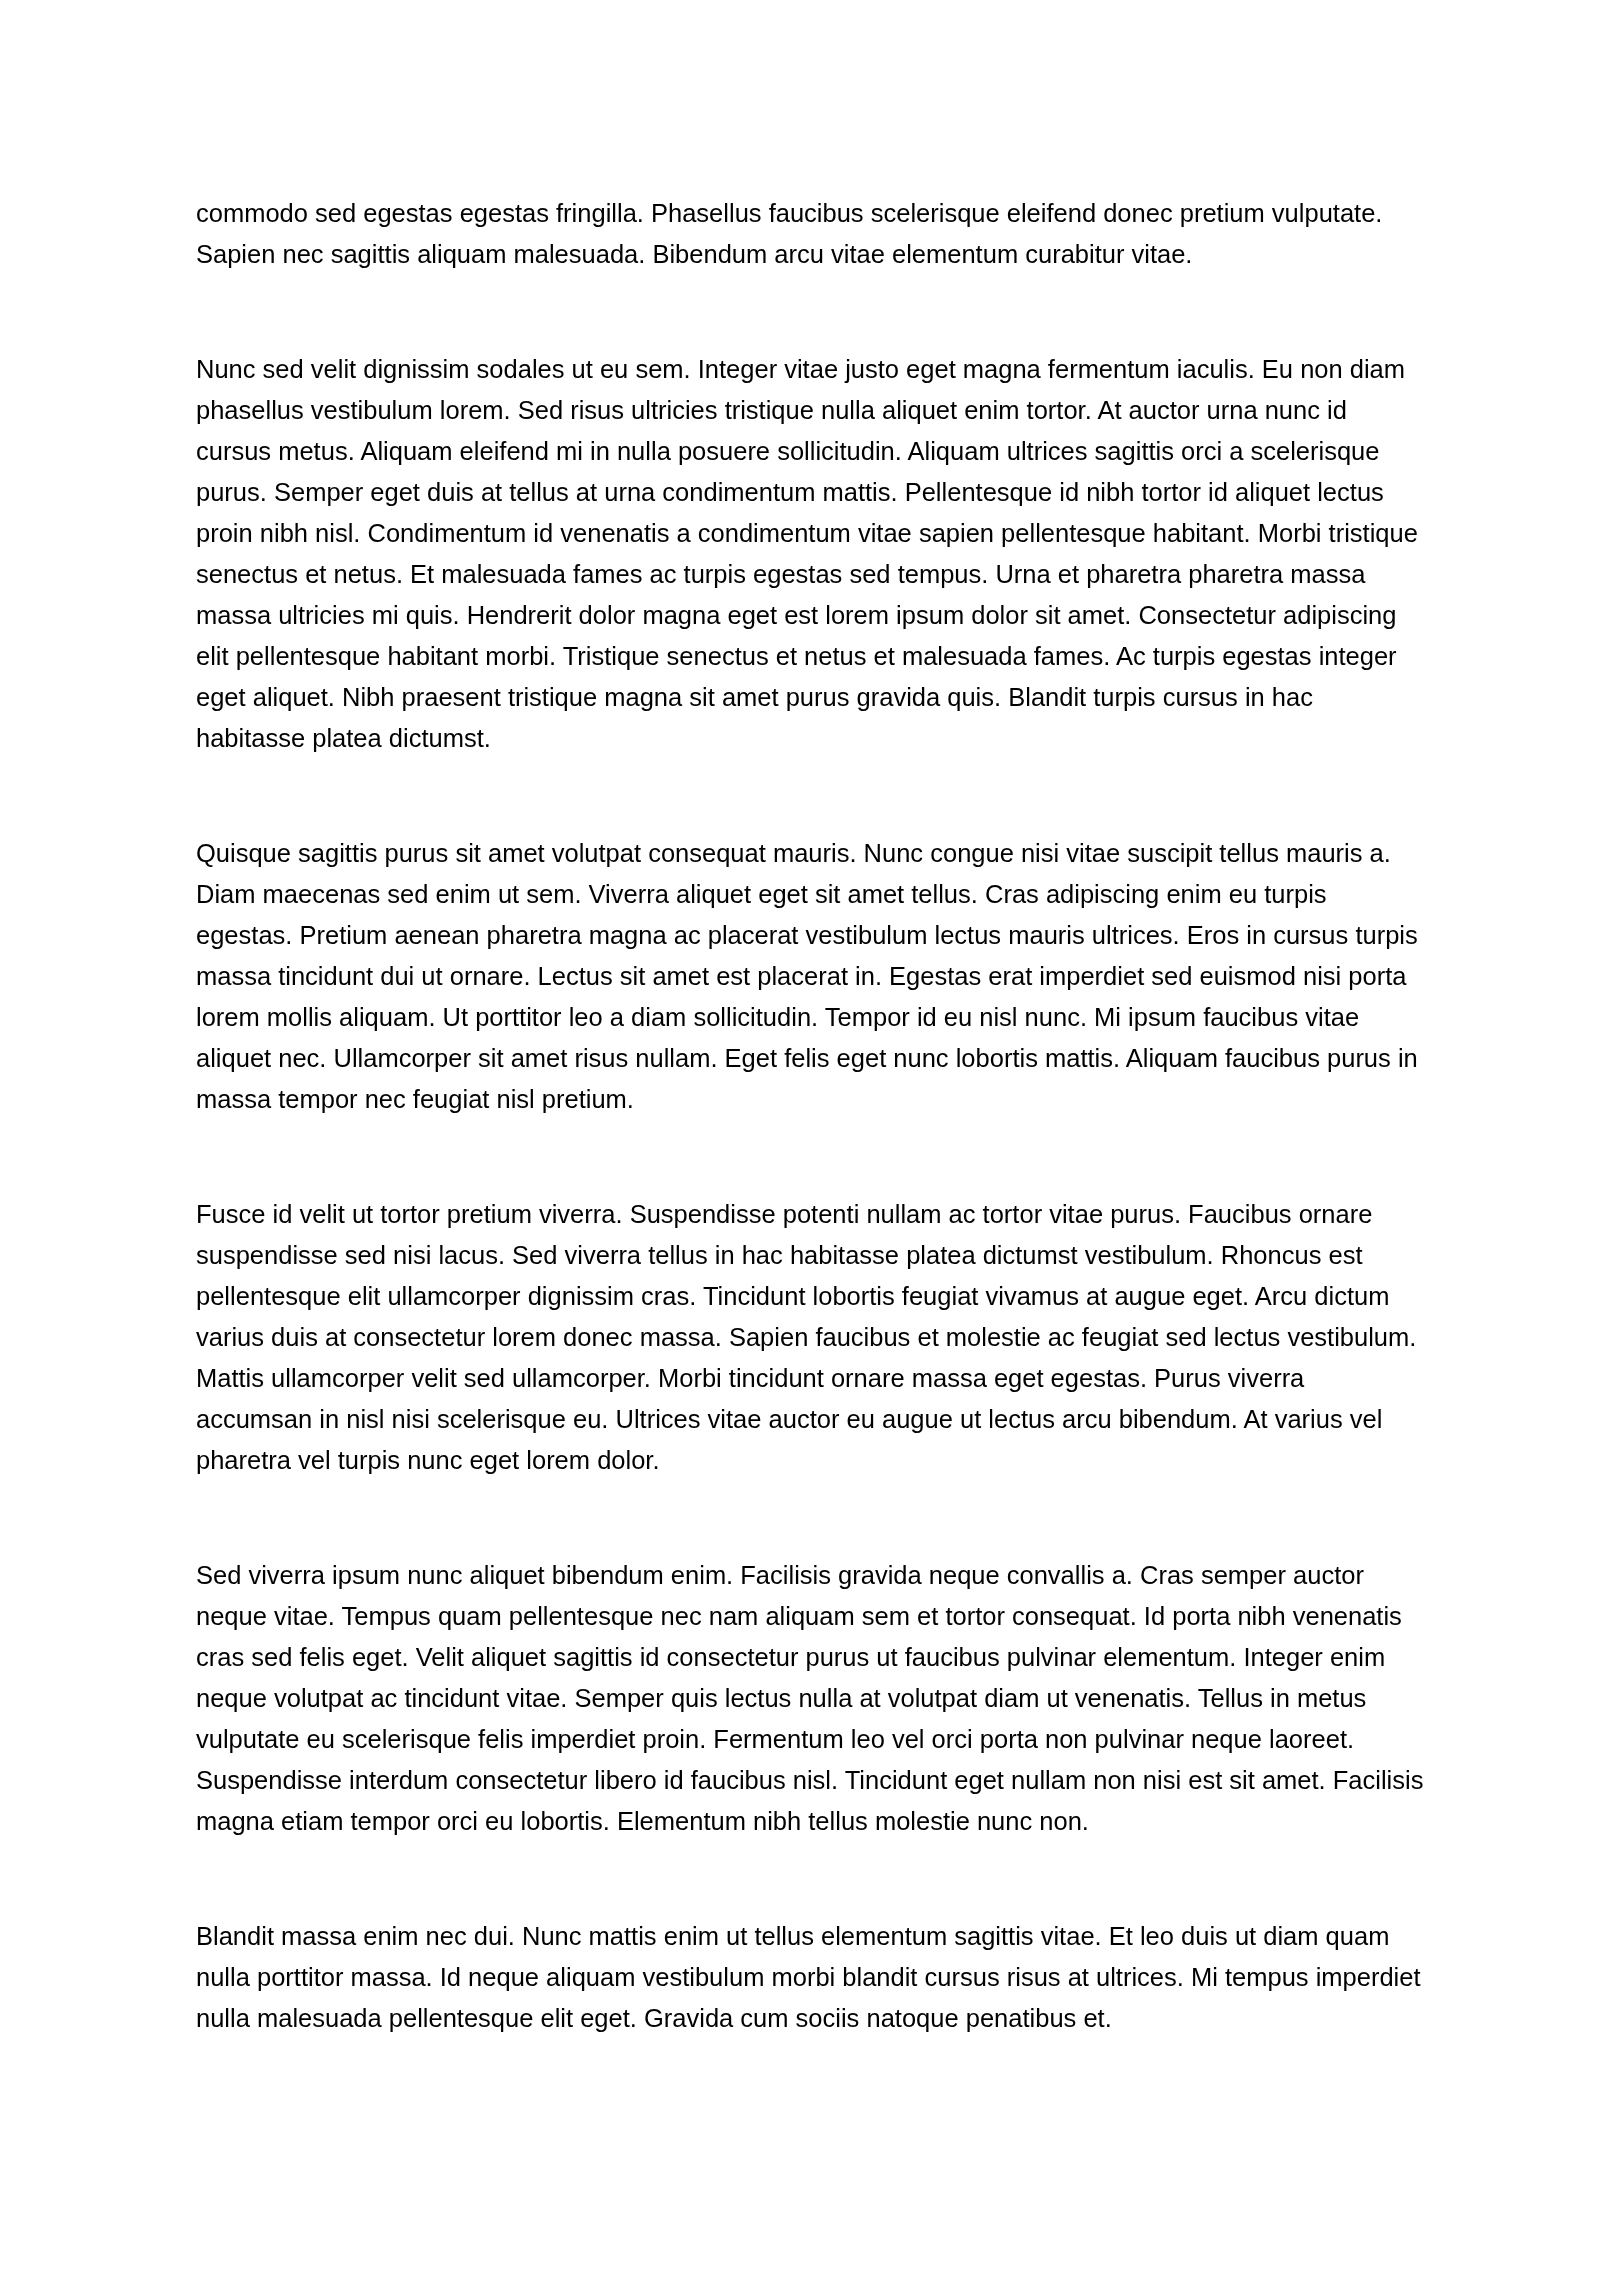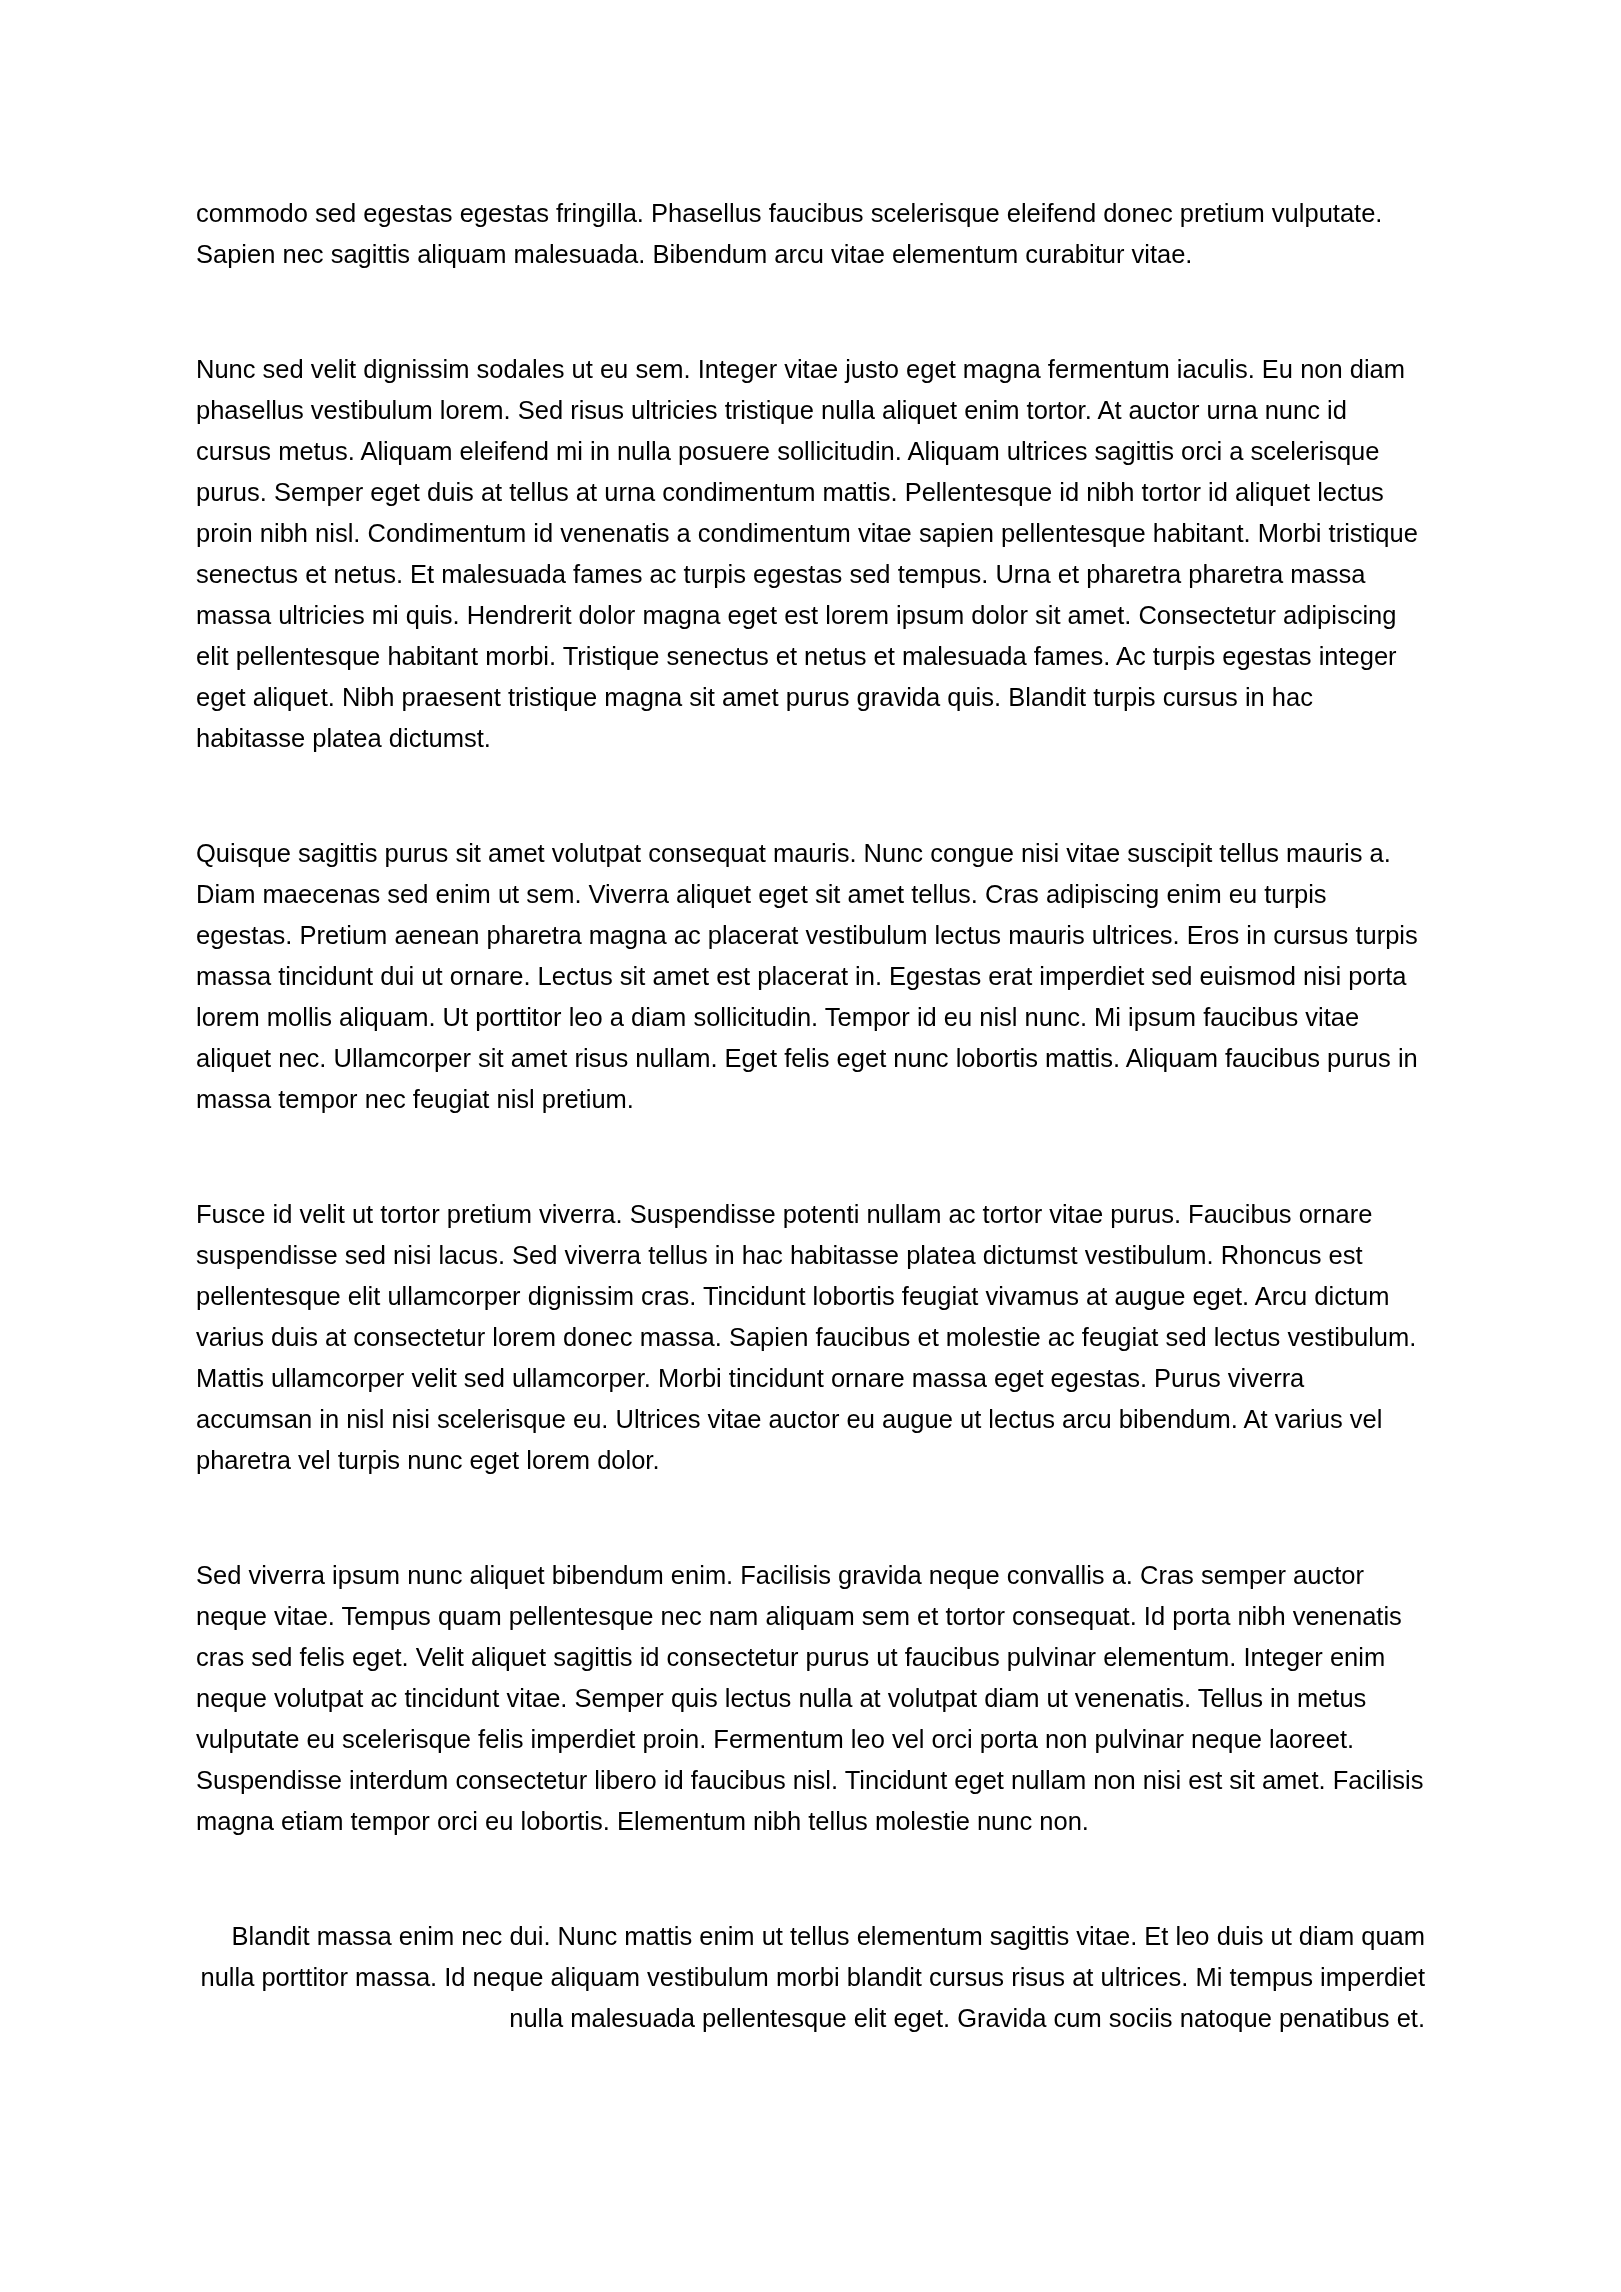--- a/index.html
+++ b/index.html
@@ -30,21 +30,20 @@
     line-height: 41px;
     text-align: left;
     letter-spacing: 0;
   }
   .text-column p {
     margin: 0 0 74px 0;
     padding: 0;
   }
   .text-column p:last-child {
     margin-bottom: 16px;
-    text-align: right;
   }
 </style>
 </head>
 <body>
 
 <div class="page" style="background: rgb(255, 255, 255); color: rgb(0, 0, 0);">
   <div class="text-column">
     <p>commodo sed egestas egestas fringilla. Phasellus faucibus scelerisque eleifend donec pretium vulputate. Sapien nec sagittis aliquam malesuada. Bibendum arcu vitae elementum curabitur vitae.</p>
     <p>Nunc sed velit dignissim sodales ut eu sem. Integer vitae justo eget magna fermentum iaculis. Eu non diam phasellus vestibulum lorem. Sed risus ultricies tristique nulla aliquet enim tortor. At auctor urna nunc id cursus metus. Aliquam eleifend mi in nulla posuere sollicitudin. Aliquam ultrices sagittis orci a scelerisque purus. Semper eget duis at tellus at urna condimentum mattis. Pellentesque id nibh tortor id aliquet lectus proin nibh nisl. Condimentum id venenatis a condimentum vitae sapien pellentesque habitant. Morbi tristique senectus et netus. Et malesuada fames ac turpis egestas sed tempus. Urna et pharetra pharetra massa massa ultricies mi quis. Hendrerit dolor magna eget est lorem ipsum dolor sit amet. Consectetur adipiscing elit pellentesque habitant morbi. Tristique senectus et netus et malesuada fames. Ac turpis egestas integer eget aliquet. Nibh praesent tristique magna sit amet purus gravida quis. Blandit turpis cursus in hac habitasse platea dictumst.</p>
     <p>Quisque sagittis purus sit amet volutpat consequat mauris. Nunc congue nisi vitae suscipit tellus mauris a. Diam maecenas sed enim ut sem. Viverra aliquet eget sit amet tellus. Cras adipiscing enim eu turpis egestas. Pretium aenean pharetra magna ac placerat vestibulum lectus mauris ultrices. Eros in cursus turpis massa tincidunt dui ut ornare. Lectus sit amet est placerat in. Egestas erat imperdiet sed euismod nisi porta lorem mollis aliquam. Ut porttitor leo a diam sollicitudin. Tempor id eu nisl nunc. Mi ipsum faucibus vitae aliquet nec. Ullamcorper sit amet risus nullam. Eget felis eget nunc lobortis mattis. Aliquam faucibus purus in massa tempor nec feugiat nisl pretium.</p>

